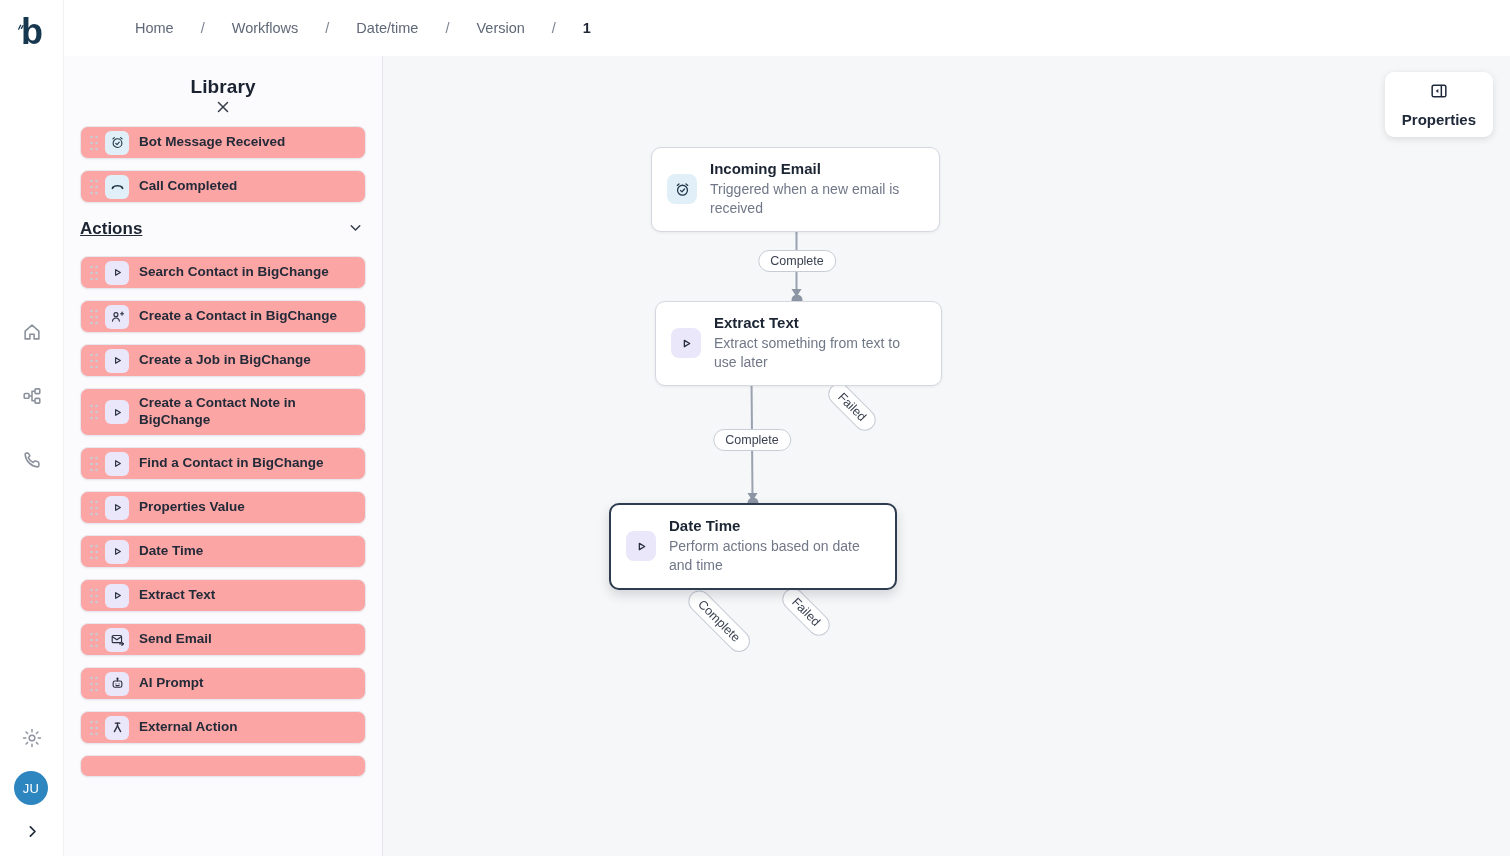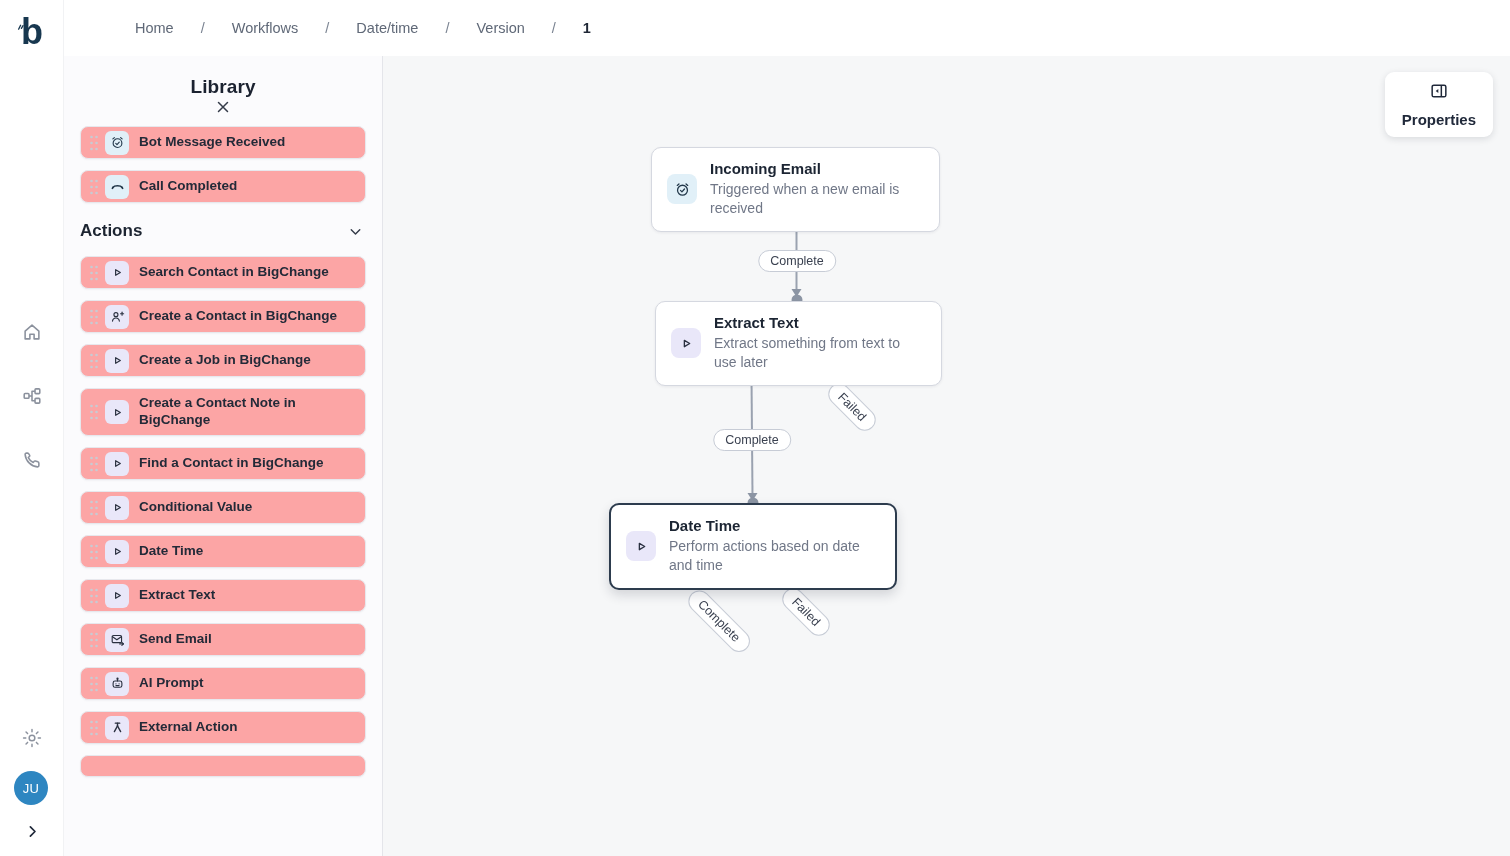--- a/index.html
+++ b/index.html
@@ -55,21 +55,21 @@
   .item.partial { height:22px; margin-bottom:0; }
   .drag { width:14px; height:20px; color:#c7cbd3; margin-right:4px; flex:0 0 auto; cursor:grab; }
   .drag svg { width:14px; height:20px; }
   .tile { width:24px; height:24px; border-radius:6px; display:flex; align-items:center; justify-content:center;
     color:#22384a; margin-right:10px; flex:0 0 auto; }
   .tile svg { width:15px; height:15px; }
   .tile.trigger { background:#e1f0f8; }
   .tile.action { background:#e9e7f9; color:#2a3040; }
   .item-label { font-size:13.5px; font-weight:700; color:#232a38; line-height:1.25; }
 
-  .section-head { display:flex; align-items:center; justify-content:space-between; margin:16px 2px 13px 0; height:24px; }
+  .section-head { display:flex; align-items:flex-start; justify-content:space-between; margin:16px 2px 13px 0; height:24px;text-decoration:underline; }
   .section-title { font-size:17px; font-weight:800; color:#1c2431; }
   .section-chev { width:17px; height:17px; color:#343b49; }
 
   
   .canvas { position:absolute; left:383px; top:56px; width:1127px; height:800px; background:#f6f7f8; }
   .edges { position:absolute; left:0; top:0; width:1127px; height:800px; }
 
   .props-btn { position:absolute; right:17px; top:16px; display:flex; align-items:center; gap:10px;
     background:#ffffff; border-radius:9px; padding:9px 17px; cursor:pointer;
     box-shadow:0 2px 7px rgba(20,30,50,.13);flex-direction:column; }
@@ -339,21 +339,21 @@
     </div>
     <div class="item">
       <span class="drag"><svg>
             <use href="#sym-drag"></use>
           </svg></span>
       <span class="tile action">
           <svg>
             <use href="#sym-play"></use>
           </svg>
         </span>
-      <span class="item-label">Conditional Value</span>
+      <span class="item-label">Properties Value</span>
     </div>
     <div class="item">
       <span class="drag"><svg>
             <use href="#sym-drag"></use>
           </svg></span>
       <span class="tile action">
           <svg>
             <use href="#sym-play"></use>
           </svg>
         </span>

